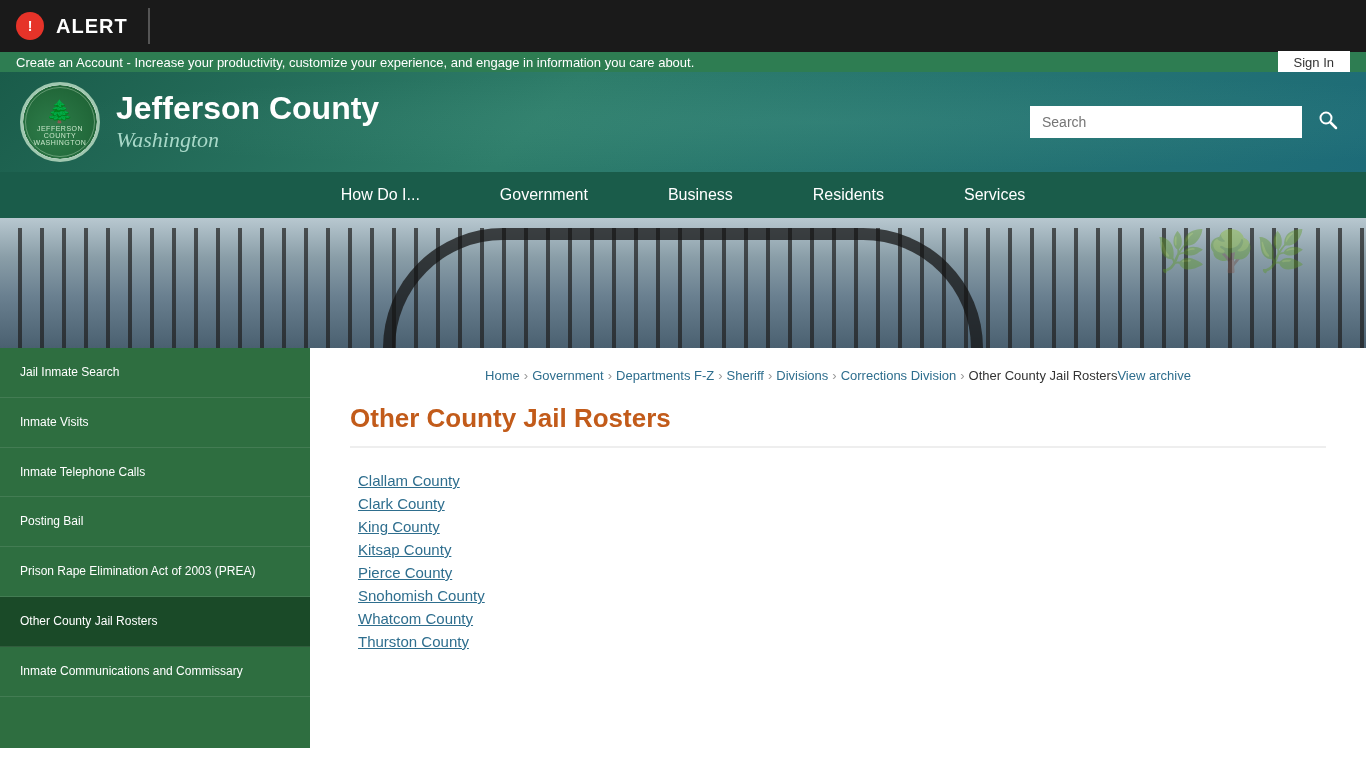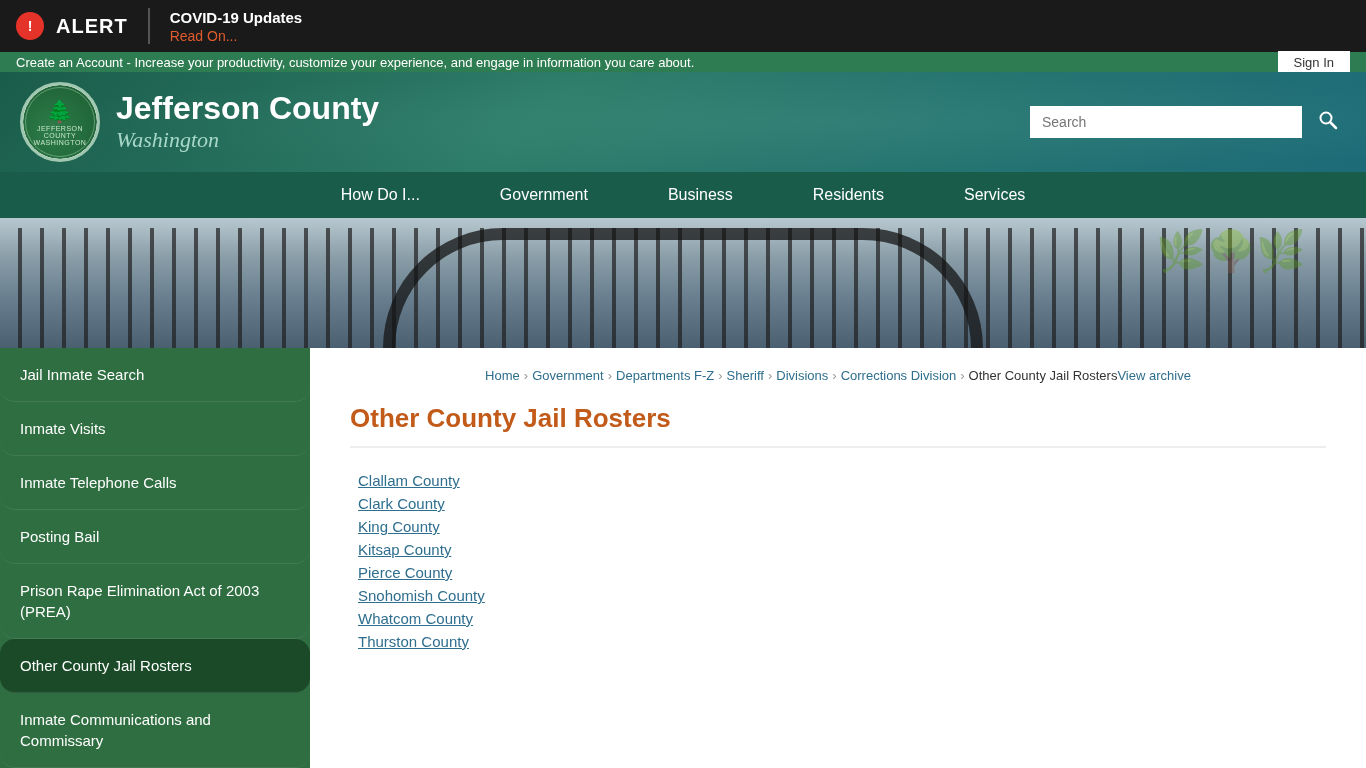--- a/index.html
+++ b/index.html
@@ -194,25 +194,24 @@
       width: 310px;
       flex-shrink: 0;
       background: #2e6e40;
       padding: 0;
     }
     .sidebar-item {
       display: block;
       color: #fff;
       padding: 16px 20px;
       text-decoration: none;
-      font-size: 15px;
+      font-size: 12px;
       cursor: pointer;
       border-bottom: 1px solid rgba(255,255,255,0.1);
       line-height: 1.4;
-      border-radius: 15px;
     }
     .sidebar-item.active { background: #1a4a28; }
 
     
     .main-content {
       flex: 1;
       padding: 20px 40px;
       background: #fff;
     }
 
@@ -254,24 +253,20 @@
   </style>
 </head>
 <body>
 
 <div class="alert-bar">
   <div class="alert-icon">
     <span>!</span>
   </div>
   <span class="alert-label">ALERT</span>
   <div class="alert-divider"></div>
-  <div class="alert-content">
-    <span class="alert-title">COVID-19 Updates</span>
-    <a class="alert-link" href="#">Read On...</a>
-  </div>
 </div>
 
 <div class="account-bar">
   <span class="account-bar-text">Create an Account - Increase your productivity, customize your experience, and engage in information you care about.</span>
   <button class="sign-in-btn">Sign In</button>
 </div>
 
 <div class="site-header">
   <div class="logo-area">
     <div class="logo-circle">

